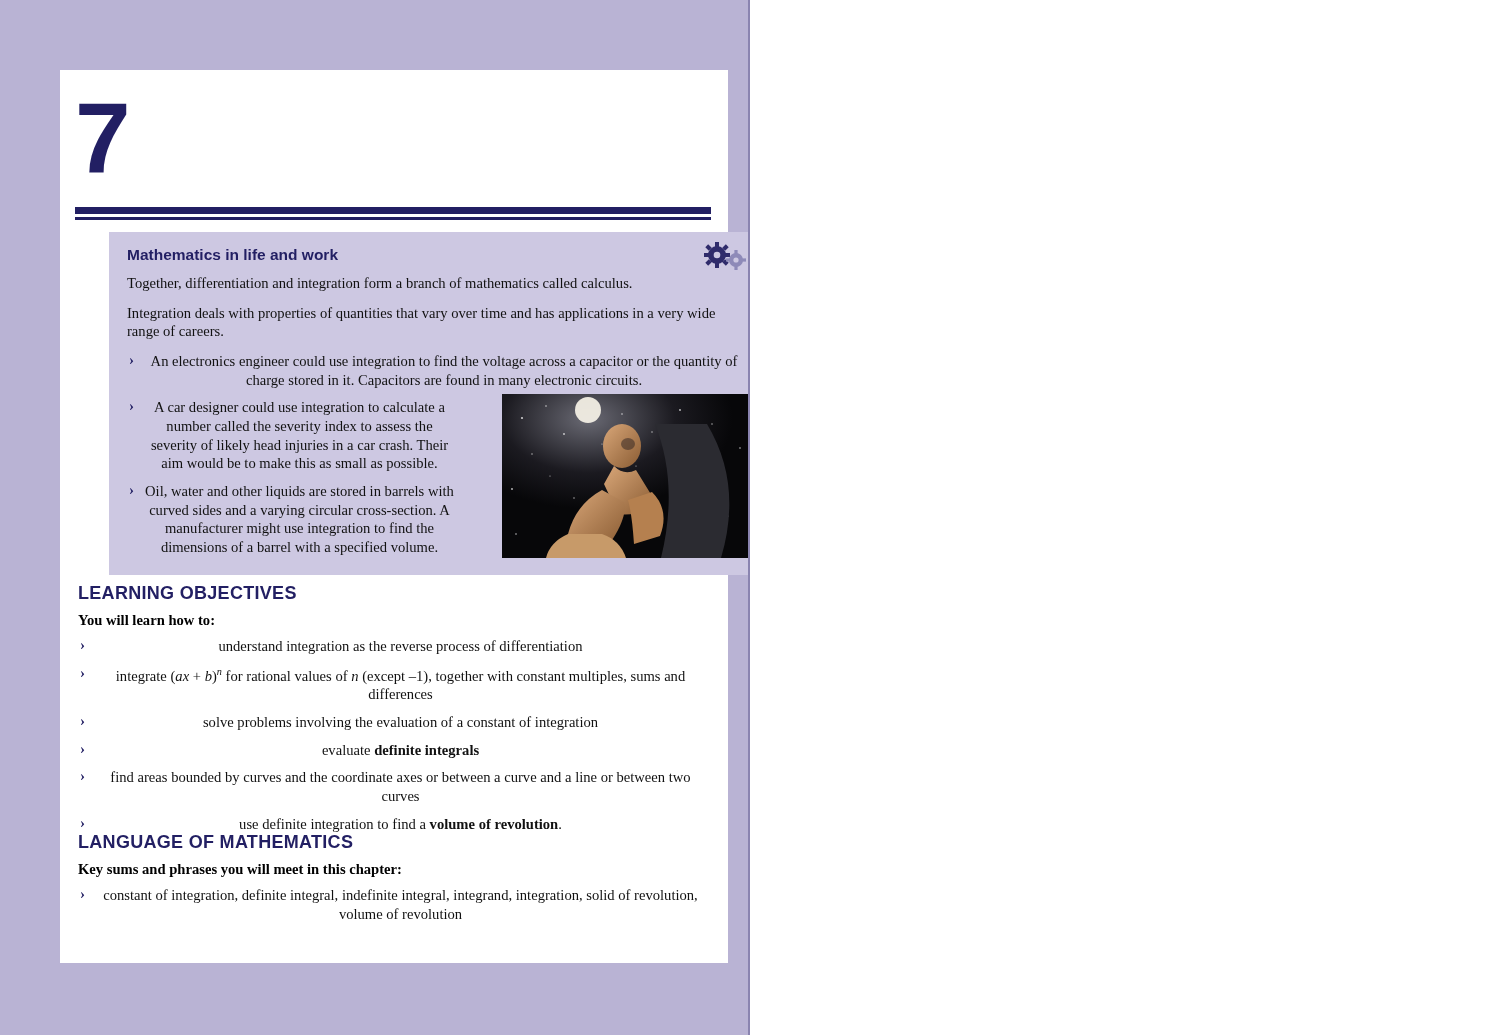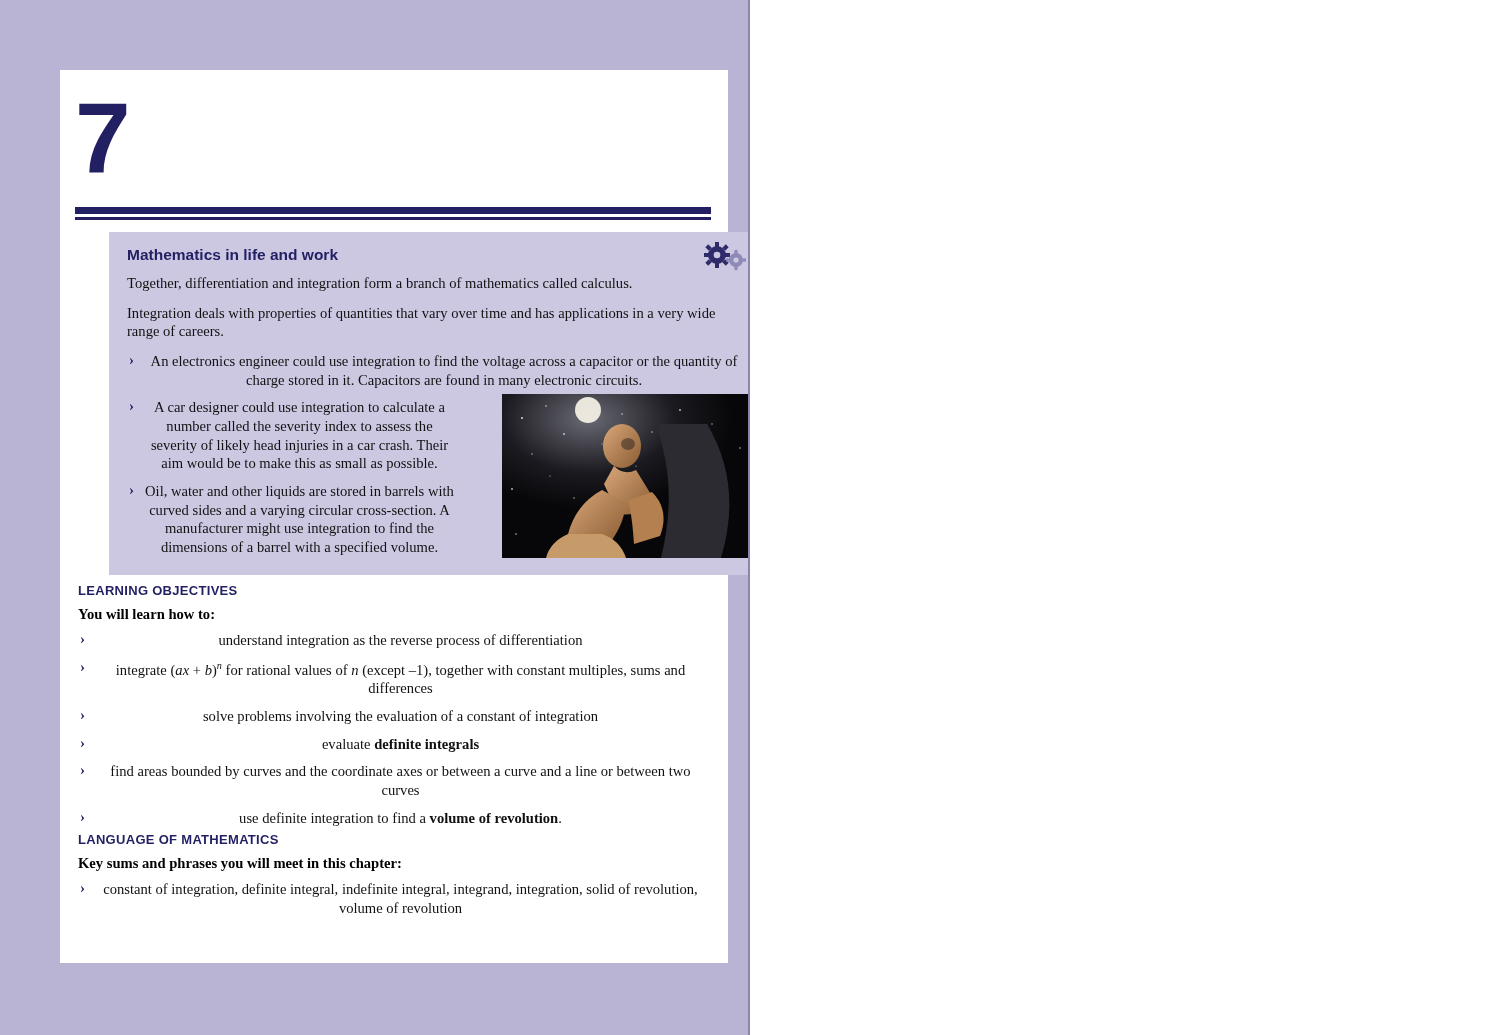--- a/index.html
+++ b/index.html
@@ -57,21 +57,21 @@
     color:#221f63; font-weight:bold; font-size:15px;
   }
   #gears-icon { position:absolute; right:16px; top:10px; }
   #crash-photo {
     position:absolute; right:0px; top:162px; width:262px; height:164px;
     background:#0b0a0c;
     overflow:hidden;
   }
   .sec-head {
     font-family:"Liberation Sans", sans-serif; font-weight:bold;
-    font-size:13px; color:#221f63; letter-spacing:.3px;
+    font-size:18px; color:#221f63; letter-spacing:.3px;
   }
   #lo-block { position:absolute; left:78px; top:583px; width:630px; }
   #lo-block .subhead, #lm-block .subhead { font-weight:bold; font-size:14.6px; margin:8px 0 8px 0; color:#000000;}
   #lm-block { position:absolute; left:78px; top:832px; width:630px; }
 
   
   #right-page {
     position:absolute; left:750px; top:0; width:750px; height:1035px;
     background:#ffffff;
   }

